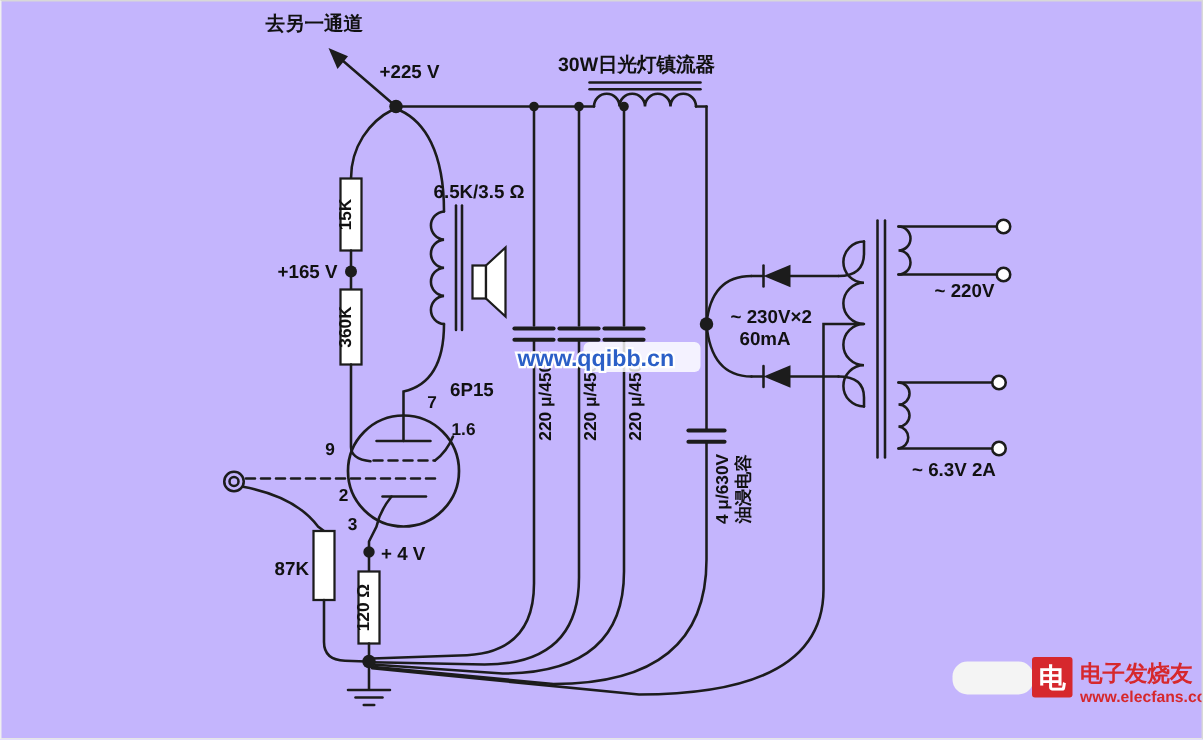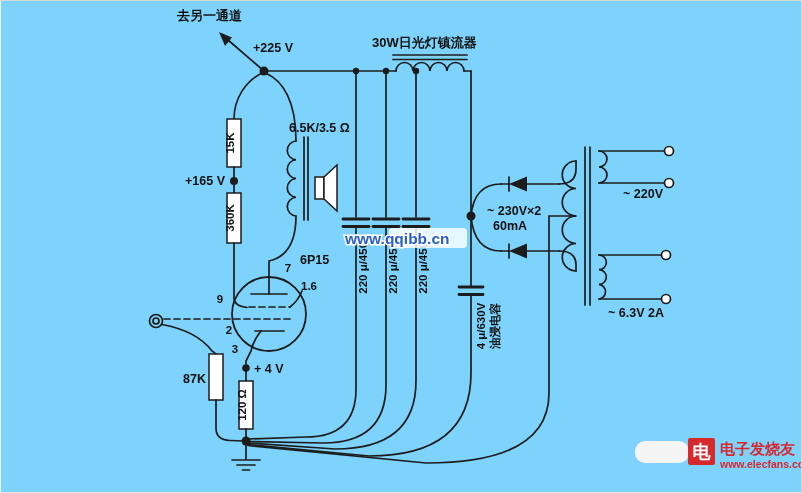--- a/index.html
+++ b/index.html
@@ -1,17 +1,17 @@
 <!DOCTYPE html>
 <html><head>
 <meta charset="utf-8">
 <style>
   html,body{margin:0;padding:0;background:#ffffff;}
   .stage{
-    position:relative;width:802px;height:493px;background:#7dd3fc;
+    position:relative;width:802px;height:493px;background:#c4b5fd;
     box-sizing:border-box;border-top:1px solid #d8d8d8;border-right:1px solid #d8d8d8;
     border-bottom:1px solid #e6e6e6;border-left:1px solid #f0f0f0;
     font-family:"Liberation Sans",sans-serif;overflow:hidden;text-align:center;
   }
   svg text{font-family:"Liberation Sans",sans-serif;}
   .lbl{font-size:12.5px;font-weight:700;fill:#111;}
   .lbl-s{font-size:11.5px;font-weight:700;fill:#111;}
   .lbl-cn{font-size:13px;font-weight:700;fill:#111;}
   .wm-blue{font-size:15.5px;font-weight:700;fill:#2b5fc7;stroke:#ffffff;stroke-width:3px;paint-order:stroke;}
   .brand-red{fill:#d6282d;font-weight:700;}

